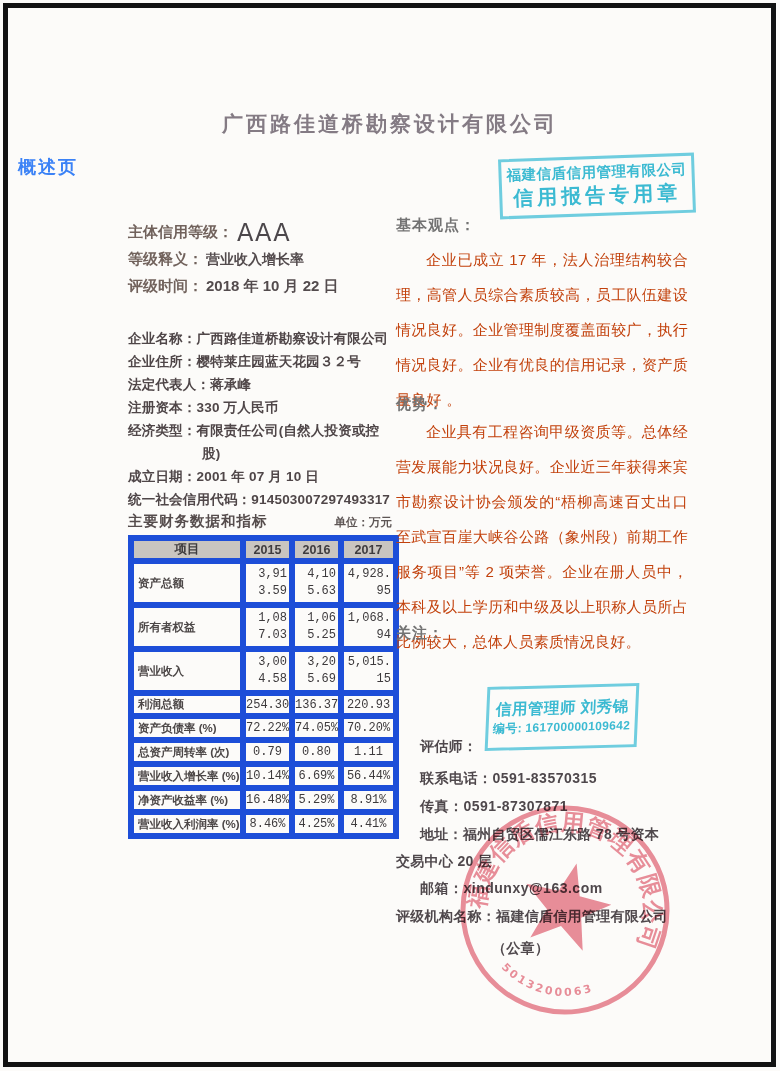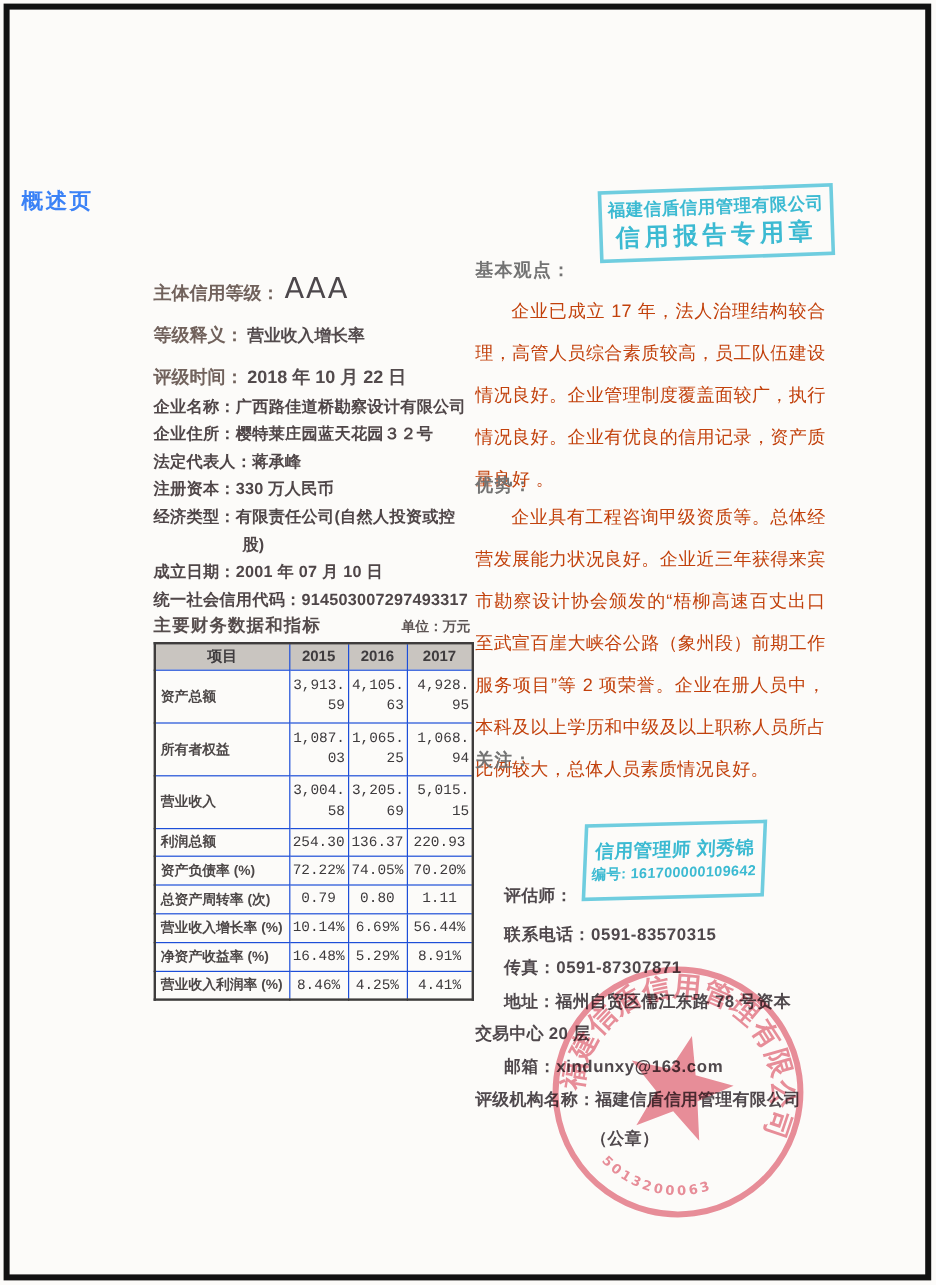--- a/index.html
+++ b/index.html
@@ -19,41 +19,41 @@
     text-align:center; font-size:21px; font-weight:700;
     letter-spacing:3px; color:#847b84;
   }
   .doc-subtitle {
     position:absolute; left:0; top:155px; width:100%;
     text-align:left; font-size:18px; font-weight:600;
     letter-spacing:2px; color:#3b82f6;margin-left:18px;
   }
   
   .rating { position:absolute; left:128px; top:219px; width:275px; }
-  .rating .line { height:27px; display:flex; align-items:flex-end;margin-top:8px; }
+  .rating .line { height:27px; display:flex; align-items:center; }
   .rating .lbl { font-size:15px; font-weight:700; color:#71625c; }
   .grade-val { font-family:"DejaVu Sans",sans-serif; font-size:24px; font-weight:400; color:#4c474b; margin-left:4px; letter-spacing:1px;}
   .rating .val { font-size:14px; font-weight:700; color:#534b4d; margin-left:3px; }
   .rating .val.date { font-size:15px; }
 
   .company { position:absolute; left:128px; top:327px; width:275px; }
   .company .cline { font-size:13.5px; font-weight:700; line-height:23px; color:#4f4648; letter-spacing:0.2px; }
   .company .cline.indent { padding-left:74px; }
 
   .fin-head { position:absolute; left:128px; top:512px; width:264px; display:flex; justify-content:space-between; align-items:baseline; }
   .fin-title { font-size:14.5px; font-weight:700; color:#554c4c; letter-spacing:1px; }
   .fin-unit  { font-size:11.5px; font-weight:700; color:#5d5554; }
 
   table.fin {
     position:absolute; left:128px; top:535px; width:265px;
     border-collapse:collapse; table-layout:fixed;
     font-size:12px; color:#474345;
     border:2px solid #3e3c3c;
   }
-  table.fin th, table.fin td { border:1px solid #1d4ed8; }
+  table.fin th, table.fin td { border:6px solid #1d4ed8; }
   table.fin thead tr { height:22px; background:#c9c5c0; }
   table.fin th { font-size:12.5px; font-weight:700; color:#3f3c3e; }
   td.item { padding-left:4px; font-size:11.5px; font-weight:700; white-space:nowrap; color:#4c4747; }
   tr.tall { height:44px; }
   tr.mid  { height:24px; }
   tr.r4   { height:23px; }
   td.num { font-family:Liberation Mono, monospace; font-size:12px; color:#3d3a3c; }
   tr.tall td.num { text-align:right; word-break:break-all; padding:1px 2px; line-height:17px; vertical-align:middle; }
   tr.mid td.num, tr.r4 td.num { text-align:center; }
 
@@ -84,20 +84,21 @@
   .stamp-assessor .s2 { font-size:12px; font-weight:700; letter-spacing:0.3px; }
 
   .seal-red { position:absolute; left:455px; top:800px; mix-blend-mode:multiply; opacity:0.62; transform:rotate(14deg); }
 </style>
 </head>
 <body>
 
 <div class="page">
   <div class="frame"></div>
 
+  <div class="doc-title">广西路佳道桥勘察设计有限公司</div>
   <div class="doc-subtitle">概述页</div>
 
   <div class="stamp-blue stamp-report">
     <div class="s1">福建信盾信用管理有限公司</div>
     <div class="s2">信用报告专用章</div>
   </div>
 
   <div class="rating">
     <div class="line">
       <span class="lbl">主体信用等级：</span>

